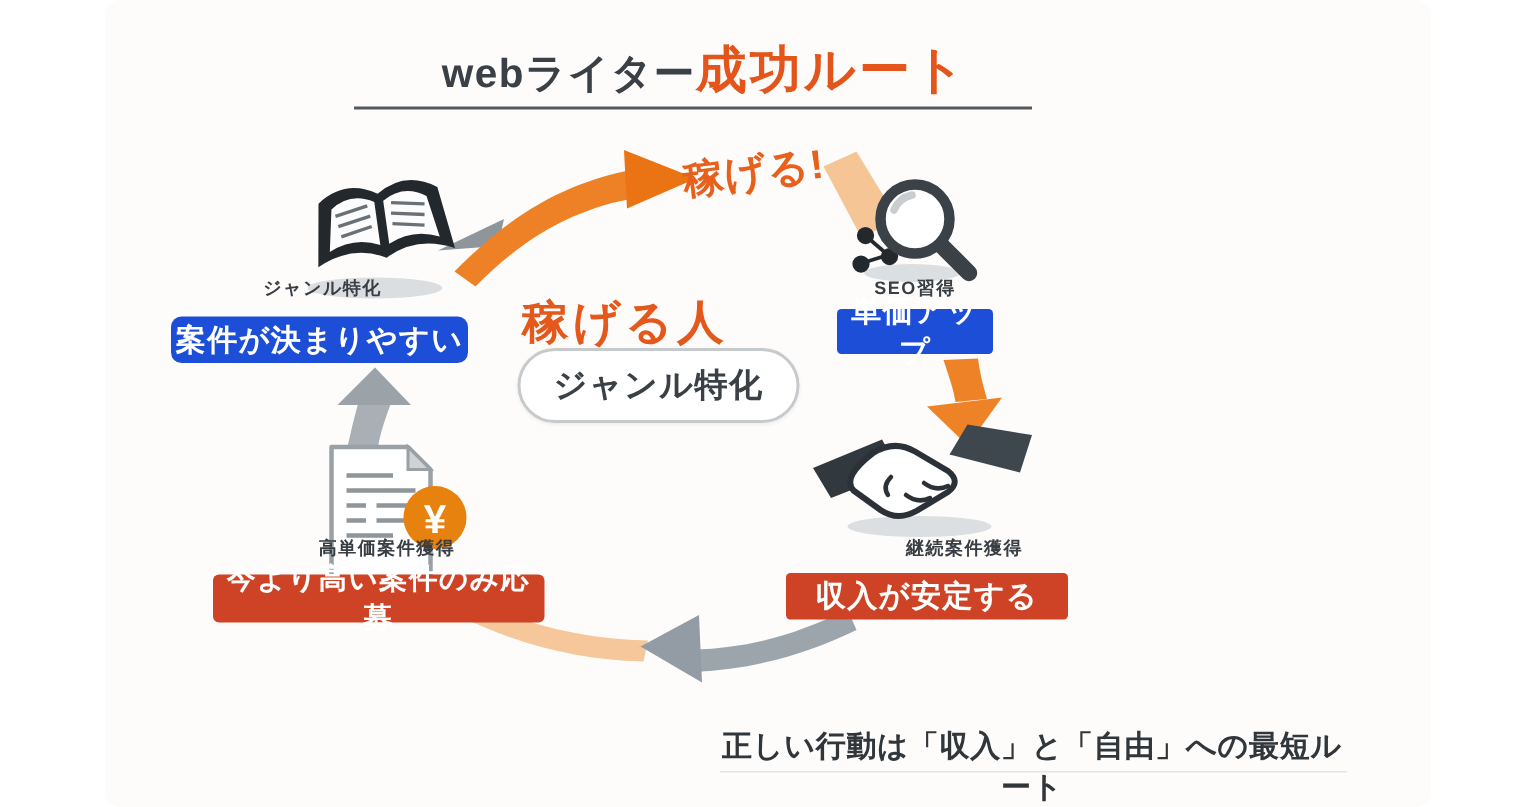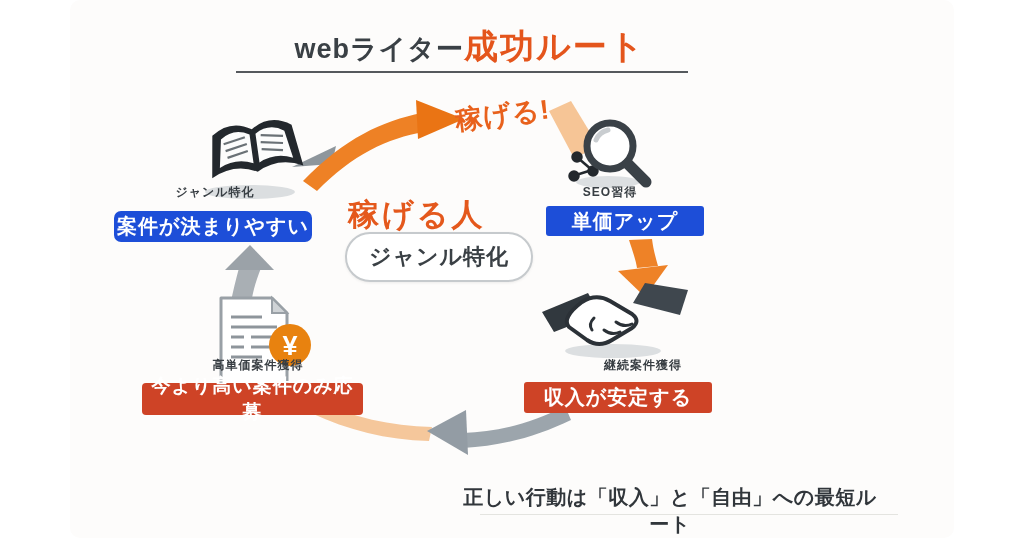--- a/index.html
+++ b/index.html
@@ -15,35 +15,35 @@
   .title-underline{position:absolute;left:236px;top:71px;width:452px;height:2px;background:#55595d;}
   .earn-label{position:absolute;left:455px;top:97px;font-size:27px;font-weight:800;
               color:#E8611C;transform:rotate(-7deg);letter-spacing:1px;}
   .node-label{position:absolute;width:190px;text-align:center;font-size:12px;
               font-weight:600;color:#383E43;letter-spacing:1px;}
   .badge{position:absolute;color:#fff;font-weight:800;text-align:center;
          display:flex;align-items:center;justify-content:center;letter-spacing:1px;}
   .badge.orange{background:#1d4ed8;}
   .badge.red{background:#CE4326;}
   .badge-genre{left:114px;top:211px;width:198px;height:31px;border-radius:7px;font-size:20px;}
-  .badge-seo{left:546px;top:206px;width:158px;height:30px;border-radius:3px;font-size:20px;}
+  .badge-seo{left:558px;top:206px;width:104px;height:30px;border-radius:3px;font-size:20px;}
   .badge-repeat{left:524px;top:382px;width:188px;height:31px;border-radius:3px;font-size:20px;}
   .badge-highprice{left:142px;top:383px;width:221px;height:32px;border-radius:4px;font-size:19px;}
   .label-genre{left:120px;top:184px;}
   .label-seo{left:515px;top:184px;}
   .label-repeat{left:548px;top:357px;}
   .label-highprice{left:163px;top:357px;}
   .center-headline{position:absolute;left:348px;top:194px;width:200px;text-align:left;
                    font-size:31px;font-weight:800;color:#E4581C;letter-spacing:3px;}
   .center-pill{position:absolute;left:345px;top:232px;width:184px;height:46px;
                background:#fff;border:2px solid #c6cacd;border-radius:26px;
                display:flex;align-items:center;justify-content:center;
                font-size:22px;font-weight:700;color:#3a4045;letter-spacing:1px;
                box-shadow:0 1px 3px rgba(0,0,0,.07);}
-  .footer-statement{position:absolute;left:460px;top:484px;width:420px;text-align:center;
+  .footer-statement{position:absolute;left:478px;top:484px;width:420px;text-align:center;
                     font-size:20px;font-weight:700;color:#31363b;letter-spacing:.5px;}
   .footer-underline{position:absolute;left:480px;top:514px;width:418px;height:1px;background:#e4e4e0;}
 </style>
 </head>
 <body>
 
 <div class="stage">
   <div class="card"></div>
 
   <svg class="gfx" width="1024" height="538" viewBox="0 0 1024 538">

